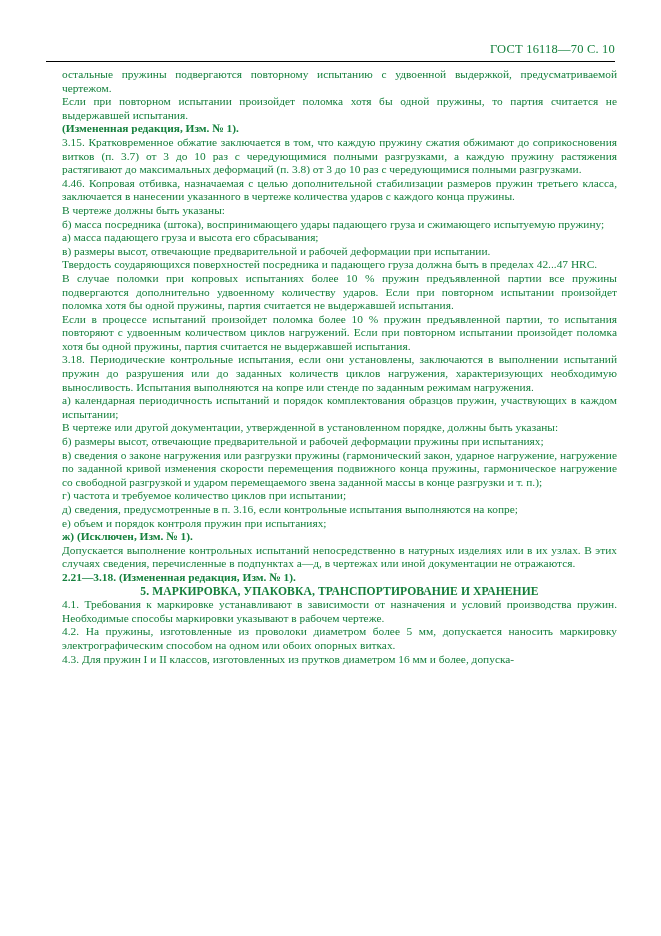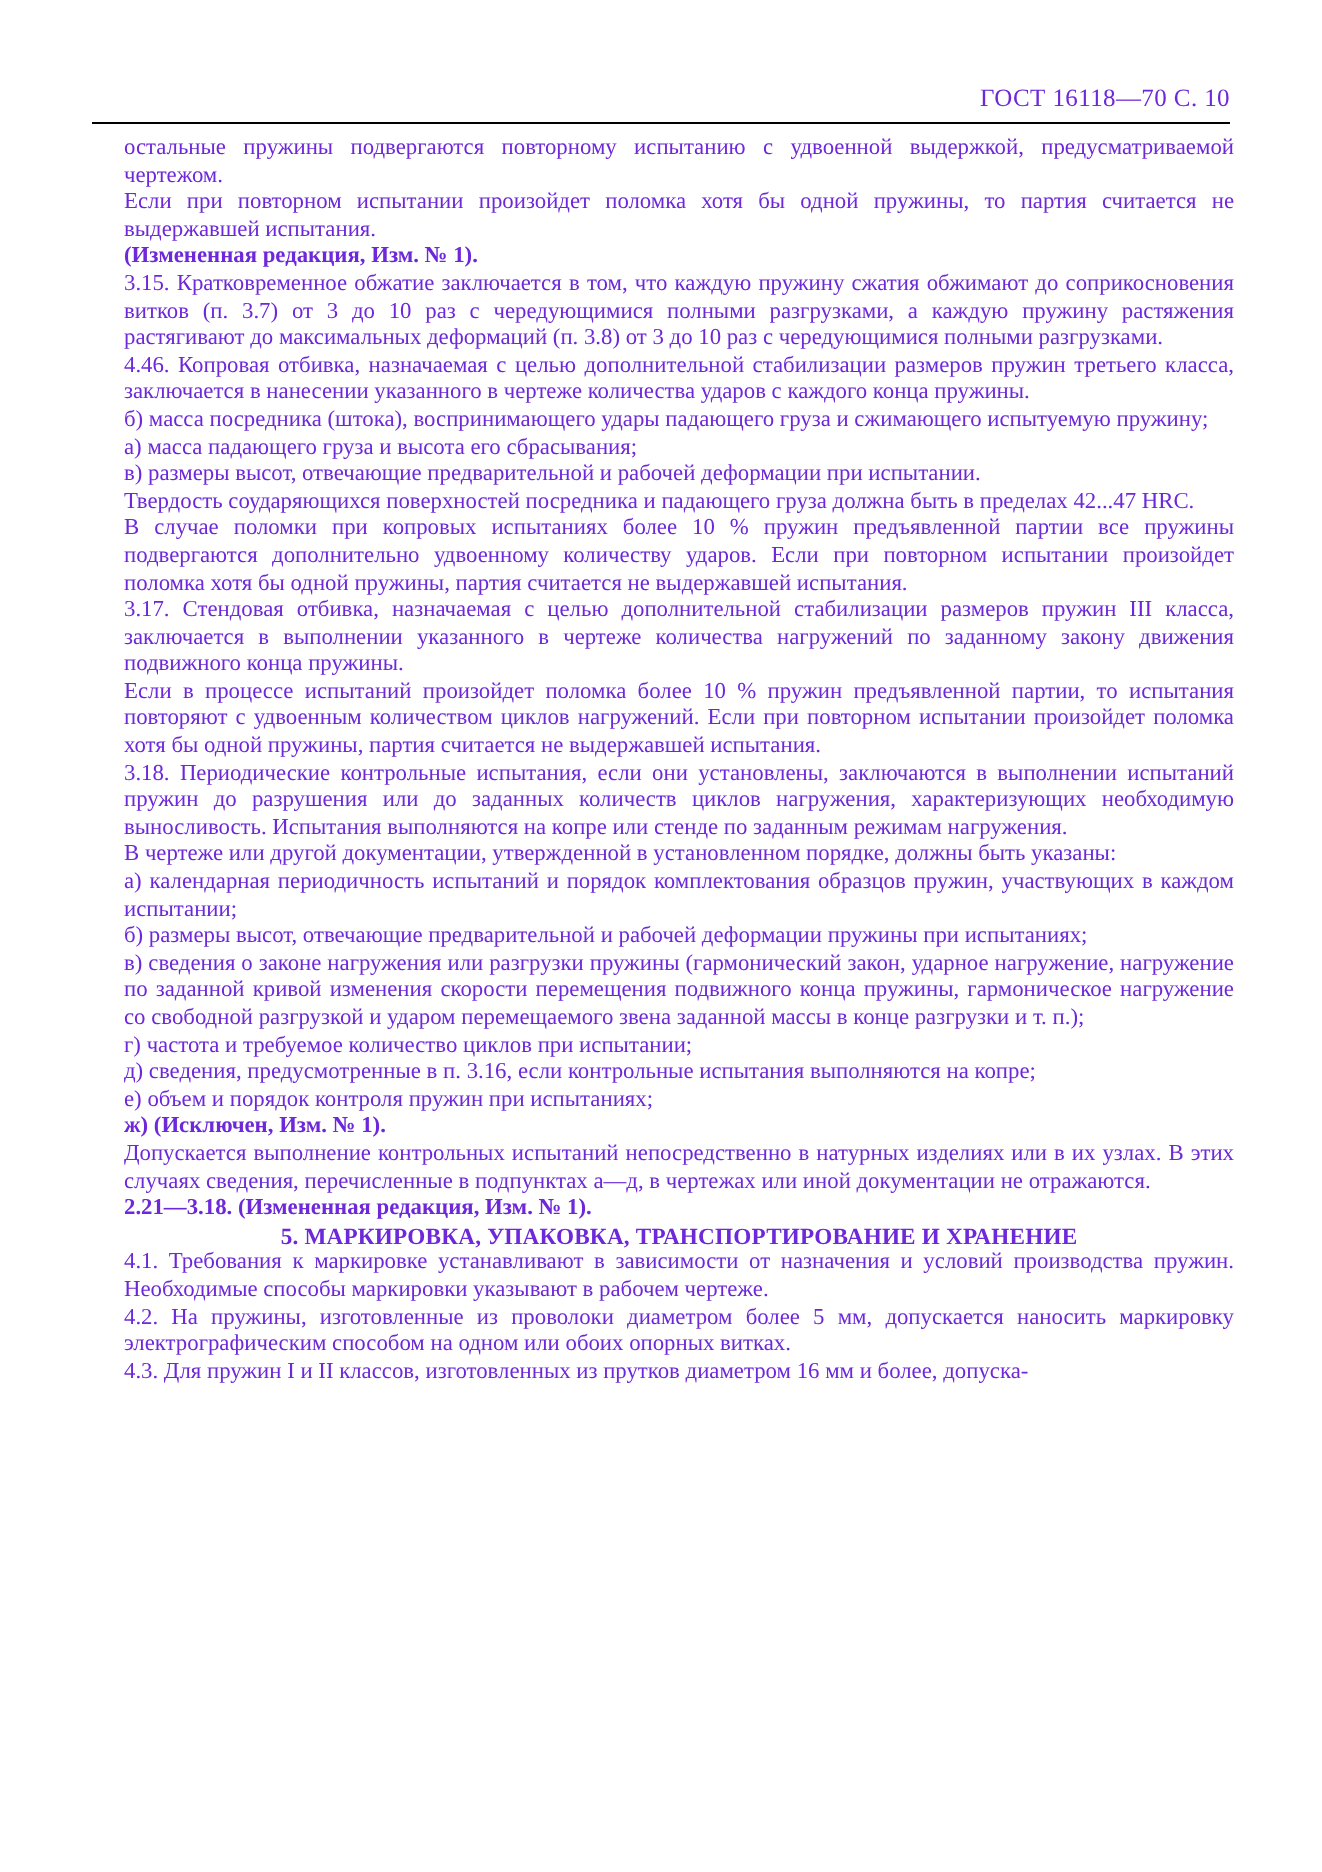--- a/index.html
+++ b/index.html
@@ -6,21 +6,21 @@
     margin: 0;
     padding: 0;
     background: #ffffff;
   }
   .page {
     position: relative;
     width: 661px;
     height: 772px;
     background: #ffffff;
     font-family: "Liberation Serif", serif;
-    color: #6d28d9;
+    color: #15803d;
     box-sizing: border-box;
     overflow: hidden;
   }
   .header {
     position: absolute;
     top: 42px;
     right: 46px;
     font-family: "Liberation Serif", serif;
     font-size: 12.5px;
     letter-spacing: 0.2px;
@@ -75,30 +75,30 @@
   <div class="header">ГОСТ 16118—70 С. 10</div>
   <div class="rule"></div>
 
   <div class="content">
 
     <p>остальные пружины подвергаются повторному испытанию с удвоенной выдержкой, предусматриваемой чертежом.</p>
     <p class="ind">Если при повторном испытании произойдет поломка хотя бы одной пружины, то партия считается не выдержавшей испытания.</p>
     <p class="ind bold ital">(Измененная редакция, Изм. № 1).</p>
     <p class="ind">3.15. Кратковременное обжатие заключается в том, что каждую пружину сжатия обжимают до соприкосновения витков (п. 3.7) от 3 до 10 раз с чередующимися полными разгрузками, а каждую пружину растяжения растягивают до максимальных деформаций (п. 3.8) от 3 до 10 раз с чередующимися полными разгрузками.</p>
     <p class="ind">4.46. Копровая отбивка, назначаемая с целью дополнительной стабилизации размеров пружин третьего класса, заключается в нанесении указанного в чертеже количества ударов с каждого конца пружины.</p>
+    <p class="ind">В чертеже должны быть указаны:</p>
     <p class="ind">б)  масса посредника (штока), воспринимающего удары падающего груза и сжимающего испытуемую пружину;</p>
     <p class="ind">а)  масса падающего груза и высота его сбрасывания;</p>
     <p class="ind">в)  размеры высот, отвечающие предварительной и рабочей деформации при испытании.</p>
     <p class="ind">Твердость соударяющихся поверхностей посредника и падающего груза должна быть в пределах 42...47 HRC.</p>
     <p class="ind">В случае поломки при копровых испытаниях более 10 % пружин предъявленной партии все пружины подвергаются дополнительно удвоенному количеству ударов. Если при повторном испытании произойдет поломка хотя бы одной пружины, партия считается не выдержавшей испытания.</p>
-    <p class="ind">3.17. Стендовая отбивка, назначаемая с целью дополнительной стабилизации размеров пружин III класса, заключается в выполнении указанного в чертеже количества нагружений по заданному закону движения подвижного конца пружины.</p>
     <p class="ind">Если в процессе испытаний произойдет поломка более 10 % пружин предъявленной партии, то испытания повторяют с удвоенным количеством циклов нагружений. Если при повторном испытании произойдет поломка хотя бы одной пружины, партия считается не выдержавшей испытания.</p>
     <p class="ind">3.18. Периодические контрольные испытания, если они установлены, заключаются в выполнении испытаний пружин до разрушения или до заданных количеств циклов нагружения, характеризующих необходимую выносливость. Испытания выполняются на копре или стенде по заданным режимам нагружения.</p>
+    <p class="ind">а)  календарная периодичность испытаний и порядок комплектования образцов пружин, участвующих в каждом испытании;</p>
     <p class="ind">В чертеже или другой документации, утвержденной в установленном порядке, должны быть указаны:</p>
-    <p class="ind">а)  календарная периодичность испытаний и порядок комплектования образцов пружин, участвующих в каждом испытании;</p>
     <p class="ind">б)  размеры высот, отвечающие предварительной и рабочей деформации пружины при испытаниях;</p>
     <p class="ind">в)  сведения о законе нагружения или разгрузки пружины (гармонический закон, ударное нагружение, нагружение по заданной кривой изменения скорости перемещения подвижного конца пружины, гармоническое нагружение со свободной разгрузкой и ударом перемещаемого звена заданной массы в конце разгрузки и т. п.);</p>
     <p class="ind">г)  частота и требуемое количество циклов при испытании;</p>
     <p class="ind">д)  сведения, предусмотренные в п. 3.16, если контрольные испытания выполняются на копре;</p>
     <p class="ind">е)  объем и порядок контроля пружин при испытаниях;</p>
     <p class="ind bold ital">ж)  (Исключен, Изм. № 1).</p>
     <p class="ind">Допускается выполнение контрольных испытаний непосредственно в натурных изделиях или в их узлах. В этих случаях сведения, перечисленные в подпунктах а—д, в чертежах или иной документации не отражаются.</p>
     <p class="ind bold">2.21—3.18.  (Измененная редакция, Изм. № 1).</p>
 
     <p class="section-title gap-top gap-bottom">5. МАРКИРОВКА, УПАКОВКА, ТРАНСПОРТИРОВАНИЕ И ХРАНЕНИЕ</p>

